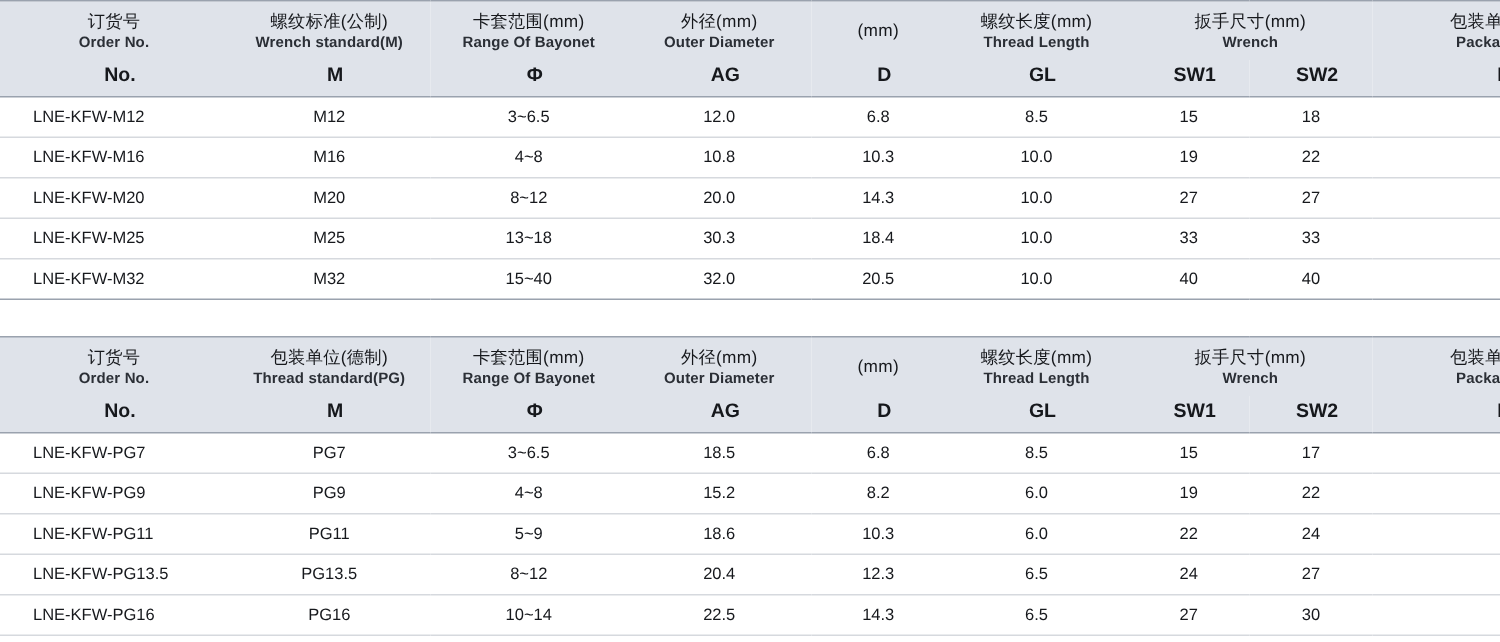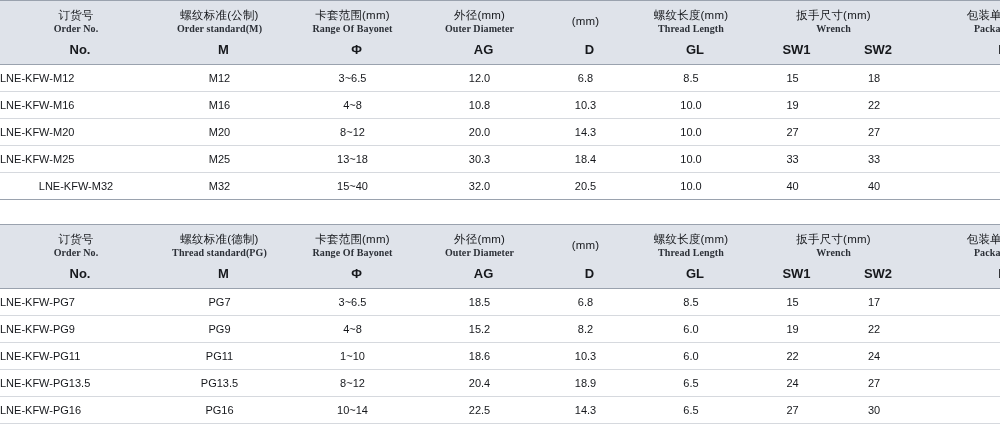--- a/index.html
+++ b/index.html
@@ -58,44 +58,43 @@
     font-weight: normal;
     letter-spacing: 0.2px;
   }
   .hdr-en {
     display: block;
     font-size: 10px;
     color: #2b2f36;
     font-weight: bold;
     letter-spacing: 0.1px;
     margin-top: 1px;
-    font-family: Liberation Serif, serif;
   }
   .hdr-sym {
     font-size: 13px;
     font-weight: bold;
     color: #16181c;
   }
 
   .spec-table tbody td {
     font-size: 11px;
     text-align: center;
     padding: 0;
     height: 26px;
     border-bottom: 1px solid #d6d9de;
     color: #16181c;
     white-space: nowrap;
     overflow: hidden;
   }
   .spec-table tbody tr:last-child td {
     border-bottom: 1px solid #9aa2ae;
-    text-align: center;
   }
   .spec-table tbody td.first {
     text-align: left;
+    padding-left: 22px;
   }
   .table-block { margin: 0; }
   .gap {
     height: 24px;
   }
 </style>
 </head>
 <body>
 
 <div class="page">
@@ -114,21 +113,21 @@
           <col class="c8">
       </colgroup>
       <thead>
         <tr class="hdr-top">
           <td>
             <span class="hdr-cn">订货号</span>
             <span class="hdr-en">Order No.</span>
           </td>
           <td>
             <span class="hdr-cn">螺纹标准(公制)</span>
-            <span class="hdr-en">Order standard(M)</span>
+            <span class="hdr-en">Wrench standard(M)</span>
           </td>
           <td>
             <span class="hdr-cn">卡套范围(mm)</span>
             <span class="hdr-en">Range Of Bayonet</span>
           </td>
           <td>
             <span class="hdr-cn">外径(mm)</span>
             <span class="hdr-en">Outer Diameter</span>
           </td>
           <td>
@@ -235,21 +234,21 @@
           <col class="c7">
           <col class="c8">
       </colgroup>
       <thead>
         <tr class="hdr-top">
           <td>
             <span class="hdr-cn">订货号</span>
             <span class="hdr-en">Order No.</span>
           </td>
           <td>
-            <span class="hdr-cn">螺纹标准(德制)</span>
+            <span class="hdr-cn">包装单位(德制)</span>
             <span class="hdr-en">Thread standard(PG)</span>
           </td>
           <td>
             <span class="hdr-cn">卡套范围(mm)</span>
             <span class="hdr-en">Range Of Bayonet</span>
           </td>
           <td>
             <span class="hdr-cn">外径(mm)</span>
             <span class="hdr-en">Outer Diameter</span>
           </td>
@@ -301,34 +300,34 @@
           <td>15.2</td>
           <td>8.2</td>
           <td>6.0</td>
           <td>19</td>
           <td>22</td>
           <td>50</td>
         </tr>
         <tr>
           <td class="first">LNE-KFW-PG11</td>
           <td>PG11</td>
-          <td>1~10</td>
+          <td>5~9</td>
           <td>18.6</td>
           <td>10.3</td>
           <td>6.0</td>
           <td>22</td>
           <td>24</td>
           <td>50</td>
         </tr>
         <tr>
           <td class="first">LNE-KFW-PG13.5</td>
           <td>PG13.5</td>
           <td>8~12</td>
           <td>20.4</td>
-          <td>18.9</td>
+          <td>12.3</td>
           <td>6.5</td>
           <td>24</td>
           <td>27</td>
           <td>50</td>
         </tr>
         <tr>
           <td class="first">LNE-KFW-PG16</td>
           <td>PG16</td>
           <td>10~14</td>
           <td>22.5</td>

